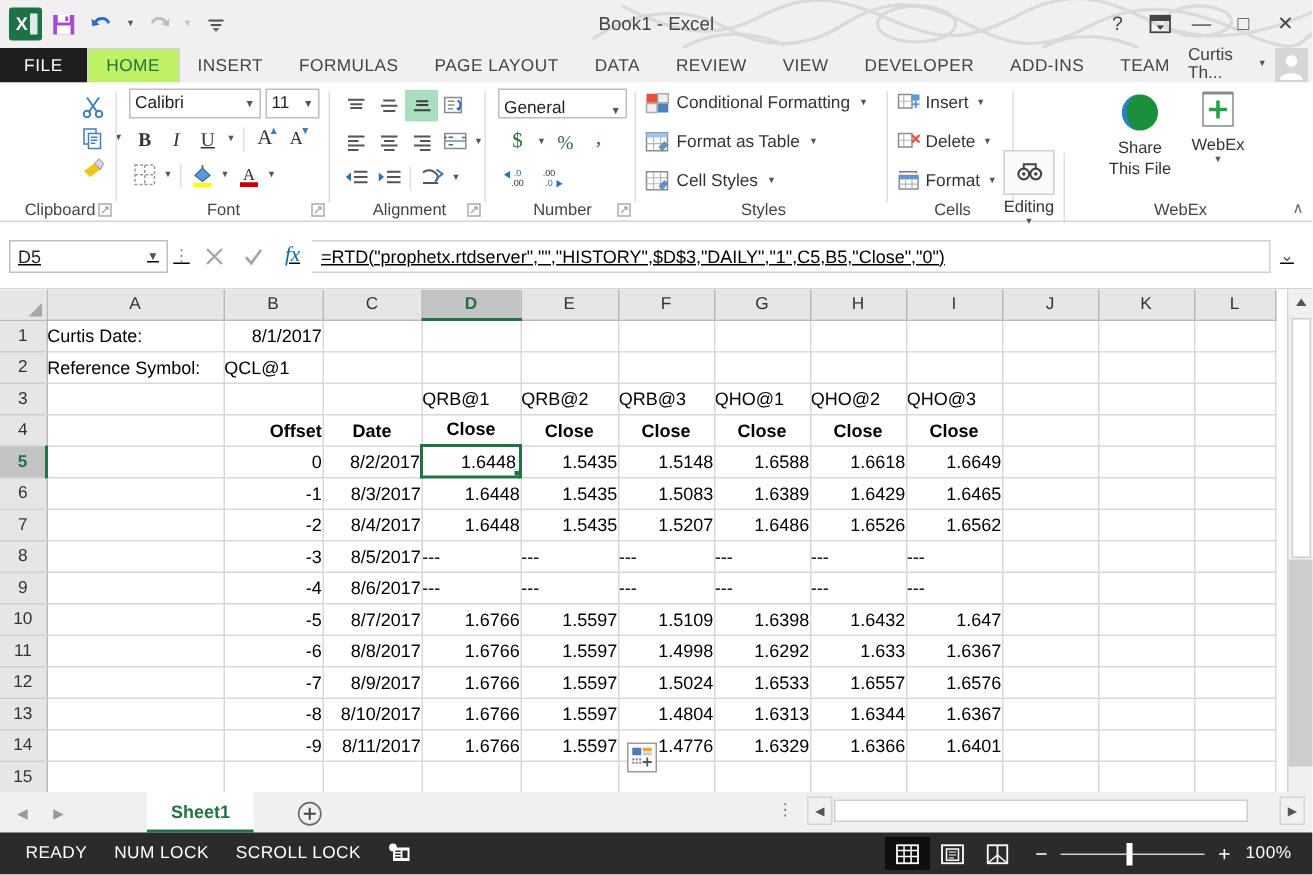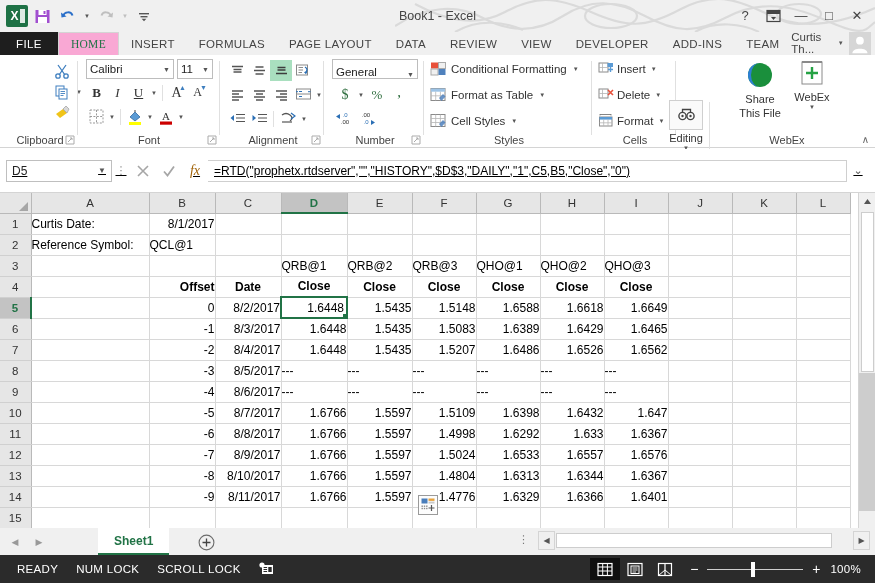--- a/index.html
+++ b/index.html
@@ -50,22 +50,22 @@
     font-size:11.5px;
   }
   .tab-file {
     background:#1e1e1e; color:#fff; height:23px; padding:0 16px;
     display:flex; align-items:center; letter-spacing:.4px; cursor:pointer;
   }
   .tab {
     height:23px; padding:0 12px; display:flex; align-items:center;
     color:#444; letter-spacing:.3px; cursor:pointer; white-space:nowrap;
   }
-  .tab.active { background:#f9a8d4; color:#217346; border-top:1px solid #d4d4d4;
-    border-left:1px solid #d4d4d4; border-right:1px solid #d4d4d4; font-weight:normal;font-family:Liberation Serif, serif; }
+  .tab.active { background:#bef264; color:#217346; border-top:1px solid #d4d4d4;
+    border-left:1px solid #d4d4d4; border-right:1px solid #d4d4d4; font-weight:normal; }
   .acct { margin-left:auto; display:flex; align-items:center; gap:5px; padding-right:4px; color:#444; }
   .acct-name { font-size:11.5px; }
   .avatar { width:30px; height:23px; background:#d6d6d6; display:flex; align-items:flex-end; justify-content:center; overflow:hidden; }
 
   
   .ribbon {
     position:absolute; left:0; top:55px; width:875px; height:93px;
     background:#fff; border-bottom:1px solid #d4d4d4;
   }
   .rgroup { position:absolute; top:0; height:93px; }
@@ -677,21 +677,21 @@
         <svg width="14" height="14" viewBox="0 0 14 14">
             <path d="M2 2 L12 12 M12 2 L2 12" stroke="#a6a6a6" stroke-width="1.6"></path>
           </svg>
       </div>
       <div class="fb-btn">
         <svg width="14" height="14" viewBox="0 0 14 14">
             <path d="M2 7.5 L5.5 11.5 L12 2.5" stroke="#a6a6a6" stroke-width="1.8" fill="none"></path>
           </svg>
       </div>
       <div class="fb-btn">
-        <span style="font-family:'Liberation Serif',serif;font-style:italic;font-size:14px;color:#a16207">fx</span>
+        <span style="font-family:'Liberation Serif',serif;font-style:italic;font-size:14px;color:#0369a1">fx</span>
       </div>
     </div>
     <div class="fb-input">=RTD("prophetx.rtdserver","","HISTORY",$D$3,"DAILY","1",C5,B5,"Close","0")</div>
     <div class="fb-expand">⌄</div>
   </div>
 
   <div class="grid-wrap">
     <table class="sheet" id="sheet-table">
       <colgroup id="sheet-colgroup">
           <col style="width: 31px;">

